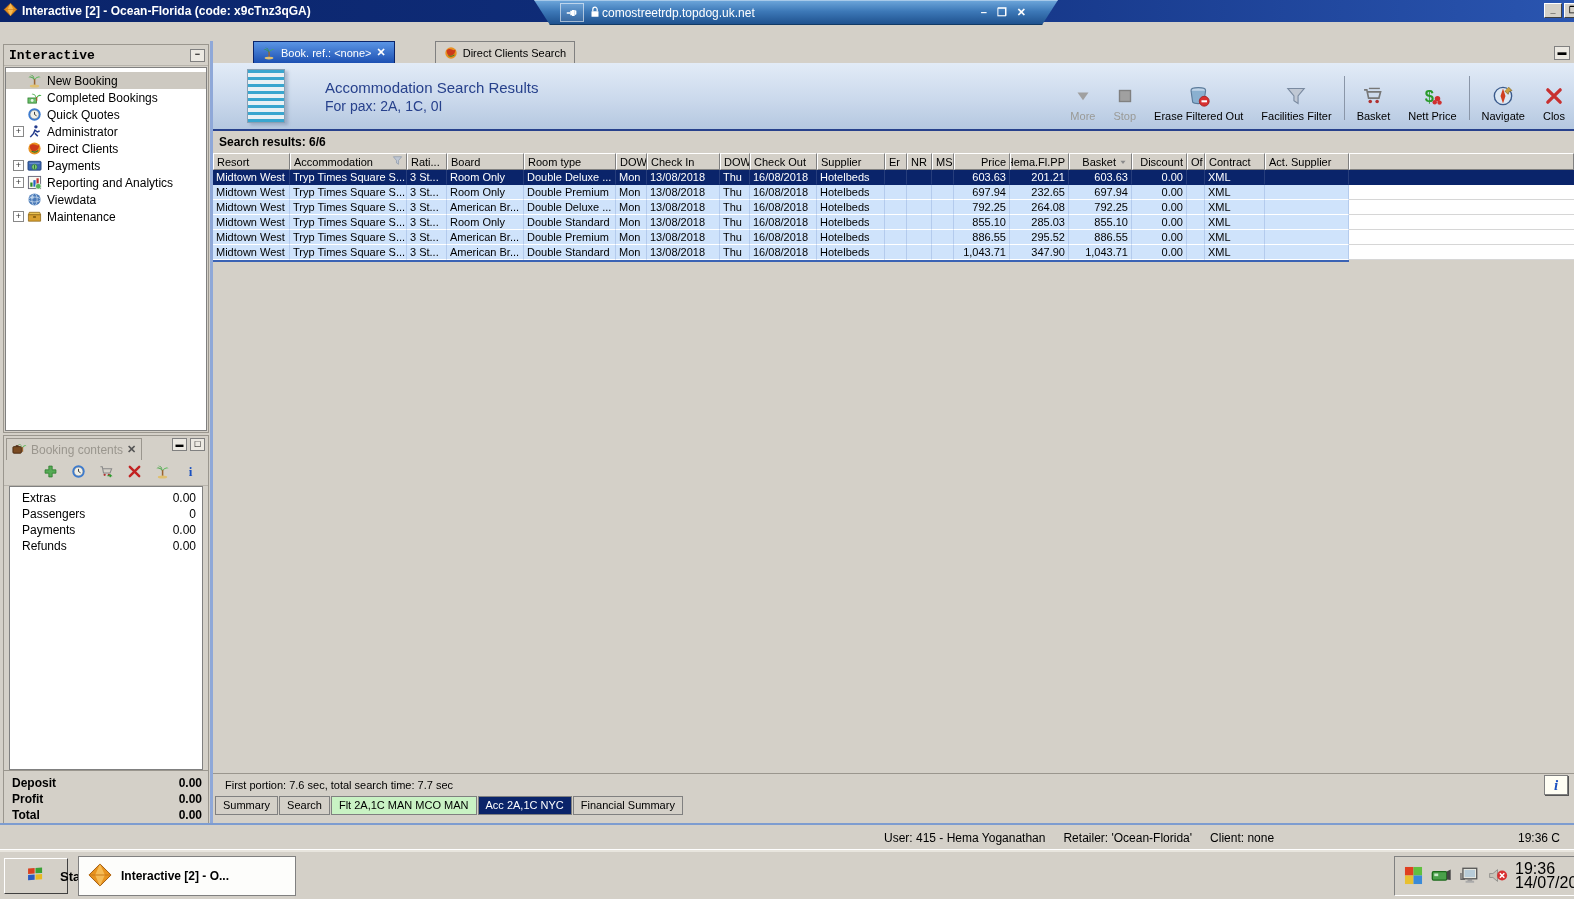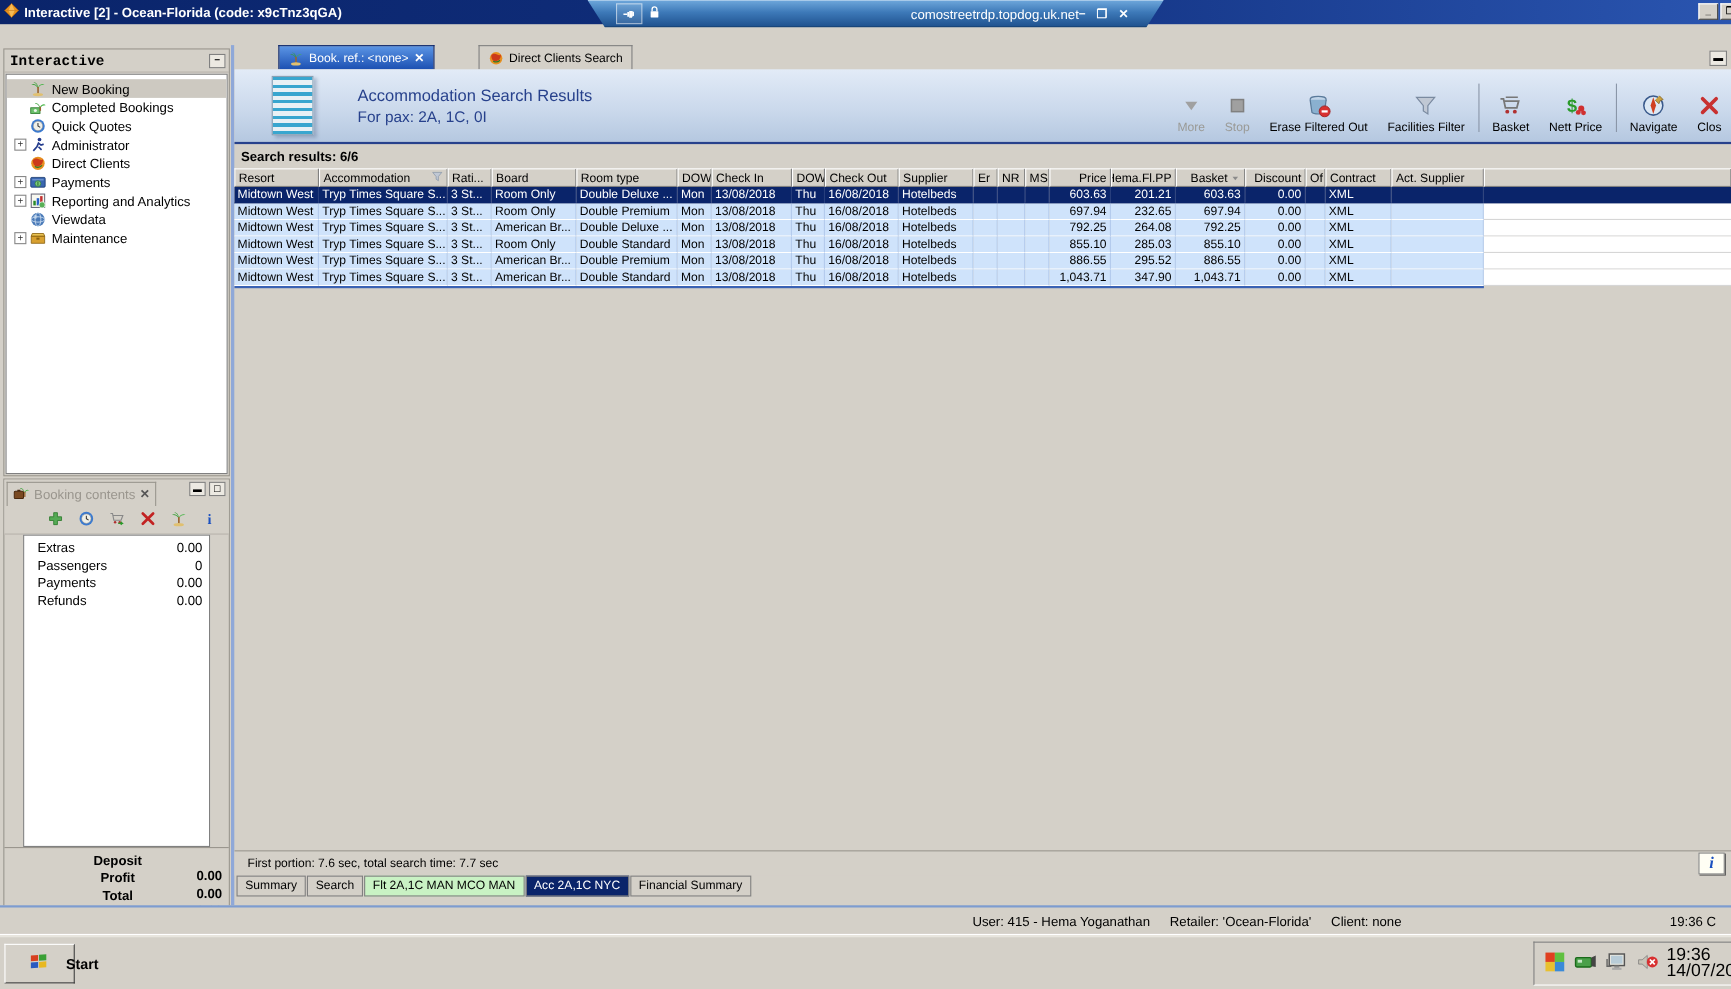--- a/index.html
+++ b/index.html
@@ -16,21 +16,21 @@
     color:#000;font-size:9px;line-height:13px;text-align:center;font-weight:bold;}
 
   
   .rdp-bar{position:absolute;left:534px;top:0;width:524px;height:25px;
     background:linear-gradient(#6fa8dc 0%,#3d79b8 45%,#1d4f8c 100%);
     clip-path:polygon(0 0,100% 0,calc(100% - 16px) 100%,16px 100%);
     box-shadow:inset 0 1px 0 rgba(255,255,255,.4), inset 0 -1px 0 #123a66;
     color:#fff;display:flex;align-items:center;padding:0 26px;}
   .rdp-pinbox{display:flex;align-items:center;justify-content:center;width:24px;height:19px;
     border:1px solid rgba(255,255,255,.55);background:rgba(255,255,255,.10);margin-right:4px;}
-  .rdp-host{flex:1;text-align:right;font-size:12px;}
+  .rdp-host{flex:1;text-align:left;font-size:12px;}
   .rdp-controls{display:flex;gap:10px;font-size:11px;font-weight:bold;margin-right:6px;}
   .rdp-controls span{cursor:default;}
 
   
   .menubar{position:absolute;left:0;top:22px;width:100%;height:19px;background:#a6fbfb;
     display:flex;align-items:center;border-bottom:1px solid #c8ffff;}
   .menu-item{padding:2px 9px;font-size:11px;}
 
   
   .app-body{position:absolute;left:0;top:41px;width:100%;height:782px;background:#d4d0c8;}
@@ -53,25 +53,25 @@
   
   #booking-panel{left:3px;top:394px;width:206px;height:390px;display:flex;flex-direction:column;}
   .bk-tabrow{height:24px;display:flex;align-items:flex-end;background:#d4d0c8;position:relative;}
   .bk-tab{display:flex;align-items:center;gap:4px;height:22px;padding:0 5px;background:#d4d0c8;
     border:1px solid #9a968e;border-bottom:none;margin-left:2px;font-size:12px;color:#9a968e;}
   .bk-tab .tab-close{color:#555;font-weight:bold;font-size:11px;}
   .bk-winbtns{position:absolute;right:3px;top:2px;display:flex;gap:3px;}
   .bk-winbtn{width:15px;height:13px;border:1px solid #808080;background:#ece9e2;font-size:8px;line-height:11px;text-align:center;}
   .bk-toolbar{height:26px;display:flex;align-items:center;justify-content:flex-end;gap:13px;padding-right:10px;
     border-bottom:1px solid #b8b4ac;background:#d4d0c8;}
-  .bk-list{flex:1;background:#fff;border:1px solid #808080;margin:0 17px;padding-top:3px;}
+  .bk-list{flex:1;background:#fff;border:1px solid #808080;margin:0 5px;padding-top:3px;}
   .bk-row{display:flex;height:16px;align-items:center;font-size:12px;padding:0 6px 0 12px;}
   .bk-row .v{margin-left:auto;}
   .bk-totals{height:54px;padding:4px 6px 0 8px;border-top:1px solid #9a968e;}
-  .bk-trow{display:flex;font-weight:bold;font-size:12px;height:16px;align-items:center;flex-direction:column;}
+  .bk-trow{display:flex;font-weight:bold;font-size:12px;height:16px;align-items:center;}
   .bk-trow .v{margin-left:auto;}
 
   
   .main{position:absolute;left:213px;top:0;width:1361px;height:782px;overflow:hidden;}
   .tabrow{position:absolute;left:0;top:0;width:100%;height:22px;background:#d4d0c8;display:flex;align-items:flex-end;}
   .doc-tab{display:flex;align-items:center;gap:5px;height:22px;padding:0 8px;font-size:11px;border:1px solid #808080;border-bottom:none;margin-left:40px;}
   .doc-tab.active{background:linear-gradient(#5b95e5,#1c50b2);color:#fff;border-color:#0a246a;}
   .doc-tab.inactive{background:#d4d0c8;color:#000;}
   .doc-tab .tab-close{font-weight:bold;font-size:11px;}
   .tab-minimize{margin-left:auto;margin-right:4px;margin-bottom:3px;width:16px;height:14px;border:1px solid #808080;
@@ -704,20 +704,28 @@
       <span id="start-flag"><svg width="17" height="17" viewBox="0 0 16 16">
             <g transform="skewY(-4)">
               <rect x="1" y="2.5" width="6.2" height="5" fill="#d84020"></rect>
               <rect x="8" y="2.5" width="6.2" height="5" fill="#3aa035"></rect>
               <rect x="1" y="8.5" width="6.2" height="5" fill="#2a5ac0"></rect>
               <rect x="8" y="8.5" width="6.2" height="5" fill="#e8b820"></rect>
             </g>
           </svg></span>
       <span>Start</span>
     </div>
+    <div class="task-item">
+      <span id="task-logo"><svg width="26" height="26" viewBox="0 0 16 16">
+            <path d="M8 1.2L14.8 8 8 14.8 1.2 8Z" fill="#e8931e" stroke="#a05a10" stroke-width="0.6"></path>
+            <path d="M8 1.2L11 8l-3 6.8L5 8Z" fill="#f6bb55"></path>
+            <path d="M1.2 8h13.6" stroke="#c87818" stroke-width="0.6"></path>
+          </svg></span>
+      <span>Interactive [2] - O...</span>
+    </div>
     <div class="tray" id="tray">
       <span><svg width="21" height="21" viewBox="0 0 16 16">
             <rect x="1.5" y="1.5" width="6.5" height="6.5" fill="#e04020"></rect>
             <rect x="8" y="1.5" width="6.5" height="6.5" fill="#60c040"></rect>
             <rect x="1.5" y="8" width="6.5" height="6.5" fill="#e8c030"></rect>
             <rect x="8" y="8" width="6.5" height="6.5" fill="#3a8ad8"></rect>
           </svg></span>
         <span><svg width="21" height="21" viewBox="0 0 16 16">
             <rect x="1" y="5" width="11" height="6.5" rx="1" fill="#4aa04a" stroke="#1a6a1a"></rect>
             <rect x="2.5" y="6.5" width="3" height="2" fill="#c8e8c8"></rect>

